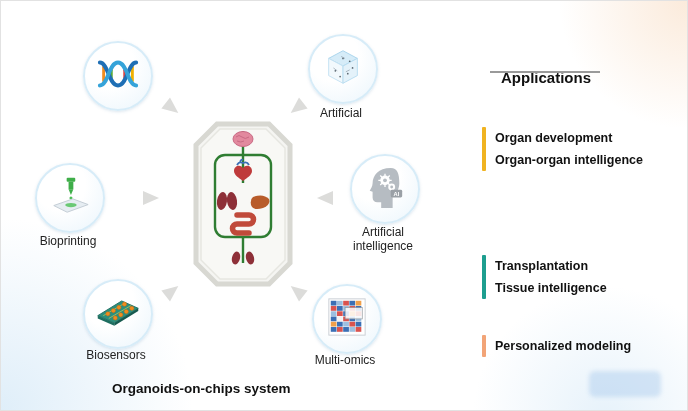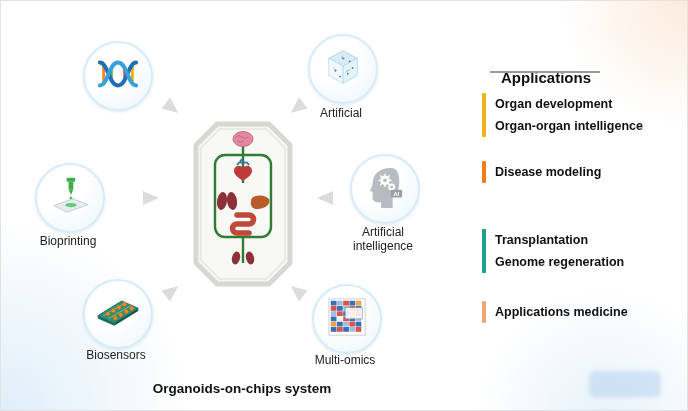--- a/index.html
+++ b/index.html
@@ -31,27 +31,27 @@
     border-left:16px solid #dcdcda;
   }
   .chip{position:absolute;left:192px;top:120px;}
   .apps-header{
     position:absolute;left:490px;top:47px;width:110px;text-align:center;
     font-size:15px;font-weight:bold;color:#111;margin-top:21px;
   }
   .apps-underline{
     position:absolute;left:489px;top:70px;width:110px;height:2px;background:#9a9a9a;
   }
-  .app-group{position:absolute;left:481px;display:flex;}
+  .app-group{position:absolute;left:481px;display:flex;margin-top:34px;}
   .app-bar{width:4px;border-radius:1px;margin-right:9px;flex:0 0 4px;}
   .app-lines div{
     font-size:12.5px;font-weight:bold;line-height:22px;color:#111;white-space:nowrap;
   }
   .bottom-title{
-    position:absolute;left:111px;top:380px;width:260px;text-align:center;
+    position:absolute;left:111px;top:380px;width:260px;
     font-size:13.5px;font-weight:bold;color:#111;
   }
   .watermark{
     position:absolute;left:588px;top:370px;width:72px;height:26px;
     background:rgba(140,185,230,.32);border-radius:6px;filter:blur(2px);
   }
 </style>
 </head>
 <body>
 
@@ -254,36 +254,35 @@
     <div class="app-bar" style="background: rgb(240, 179, 33);"></div>
     <div class="app-lines">
       <div>Organ development</div>
       <div>Organ-organ intelligence</div>
     </div>
   </div>
 
   <div class="app-group" style="top:160px">
     <div class="app-bar" style="background: rgb(239, 125, 26);"></div>
     <div class="app-lines">
-      <div>Disease modeling</div>
-    </div>
-  </div>
-
-  <div class="app-group" style="top:228px">
+    </div>
+  </div>
+
+  <div class="app-group" style="top:220px">
     <div class="app-bar" style="background: rgb(29, 158, 143);"></div>
     <div class="app-lines">
       <div>Transplantation</div>
-      <div>Genome regeneration</div>
+      <div>Tissue intelligence</div>
     </div>
   </div>
 
   <div class="app-group" style="top:300px">
     <div class="app-bar" style="background: rgb(242, 164, 119);"></div>
     <div class="app-lines">
-      <div>Applications medicine</div>
+      <div>Personalized modeling</div>
     </div>
   </div>
 
   <div class="bottom-title">Organoids-on-chips system</div>
 
   <div class="watermark"></div>
 
 </div>
 
 </body></html>

